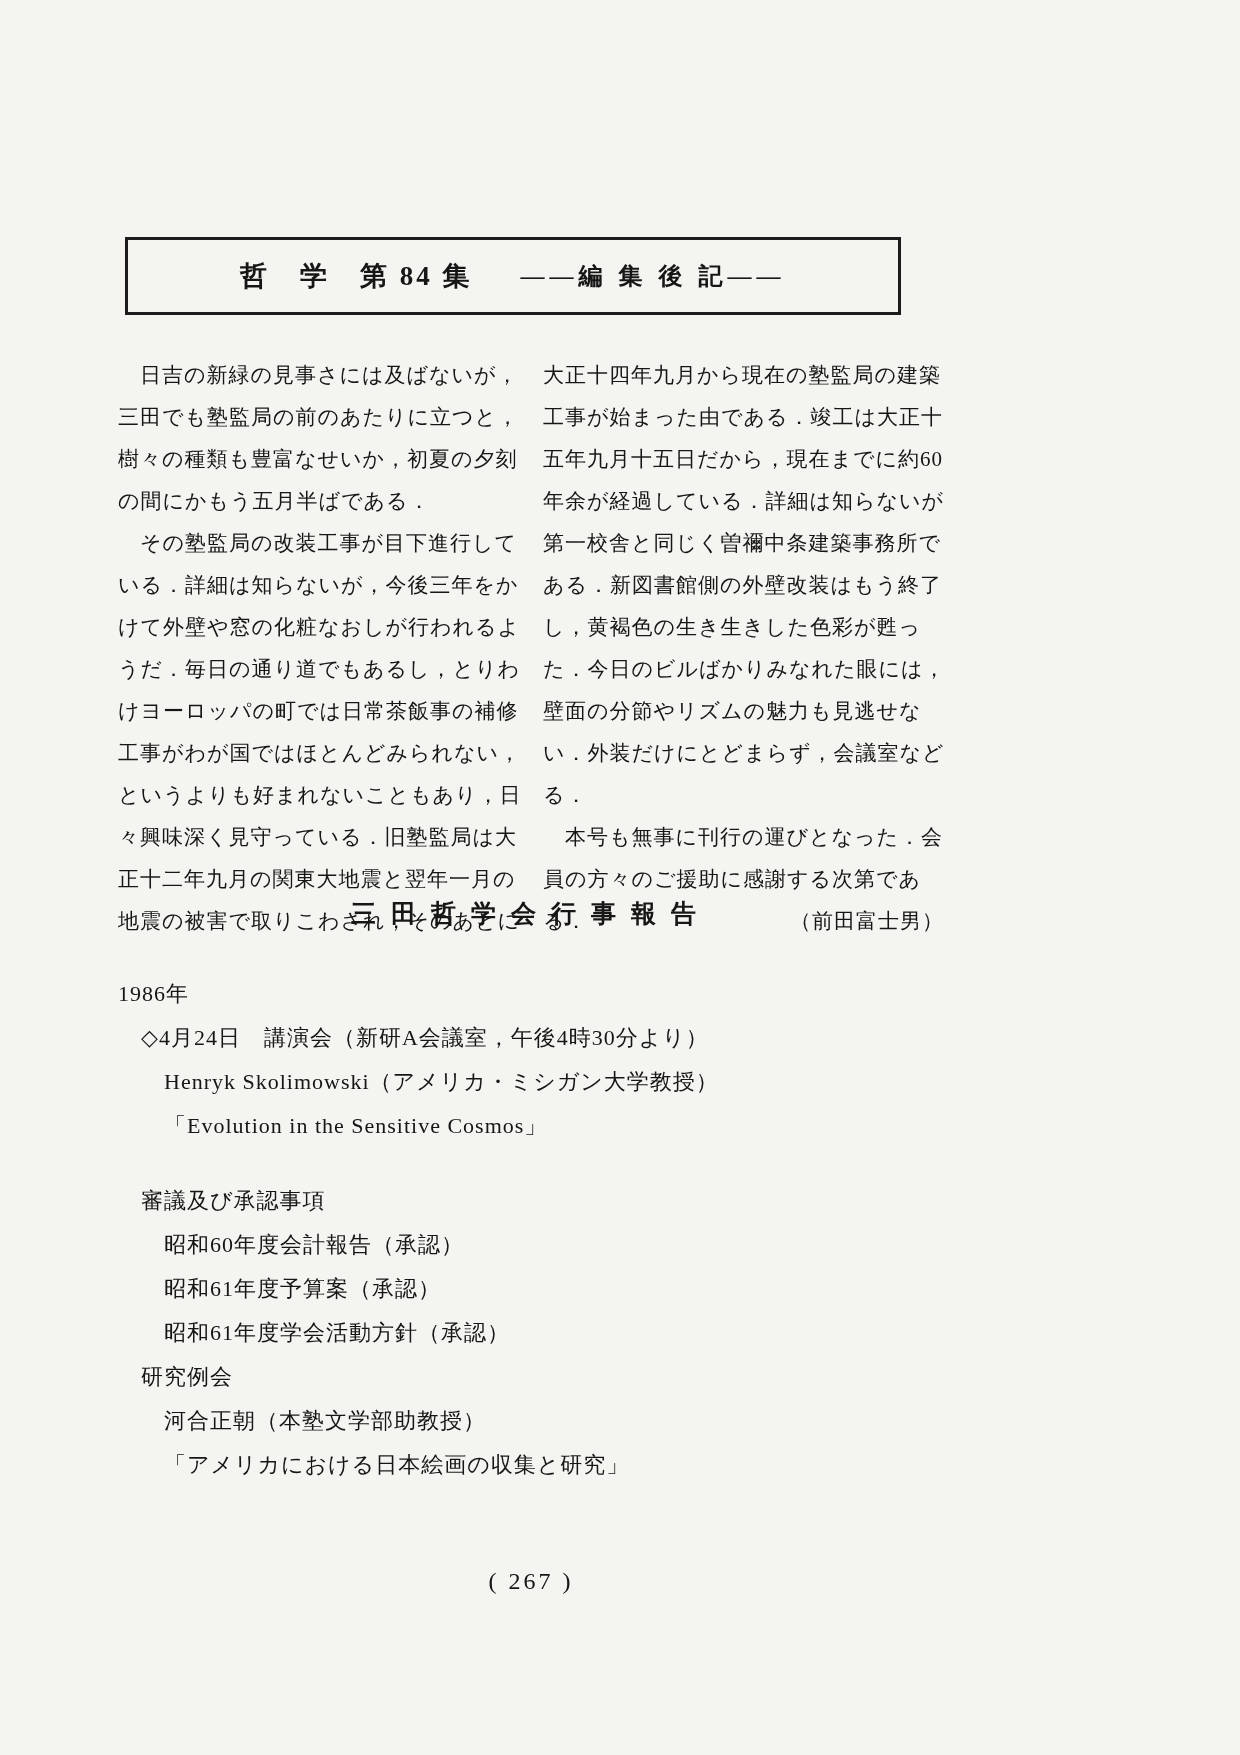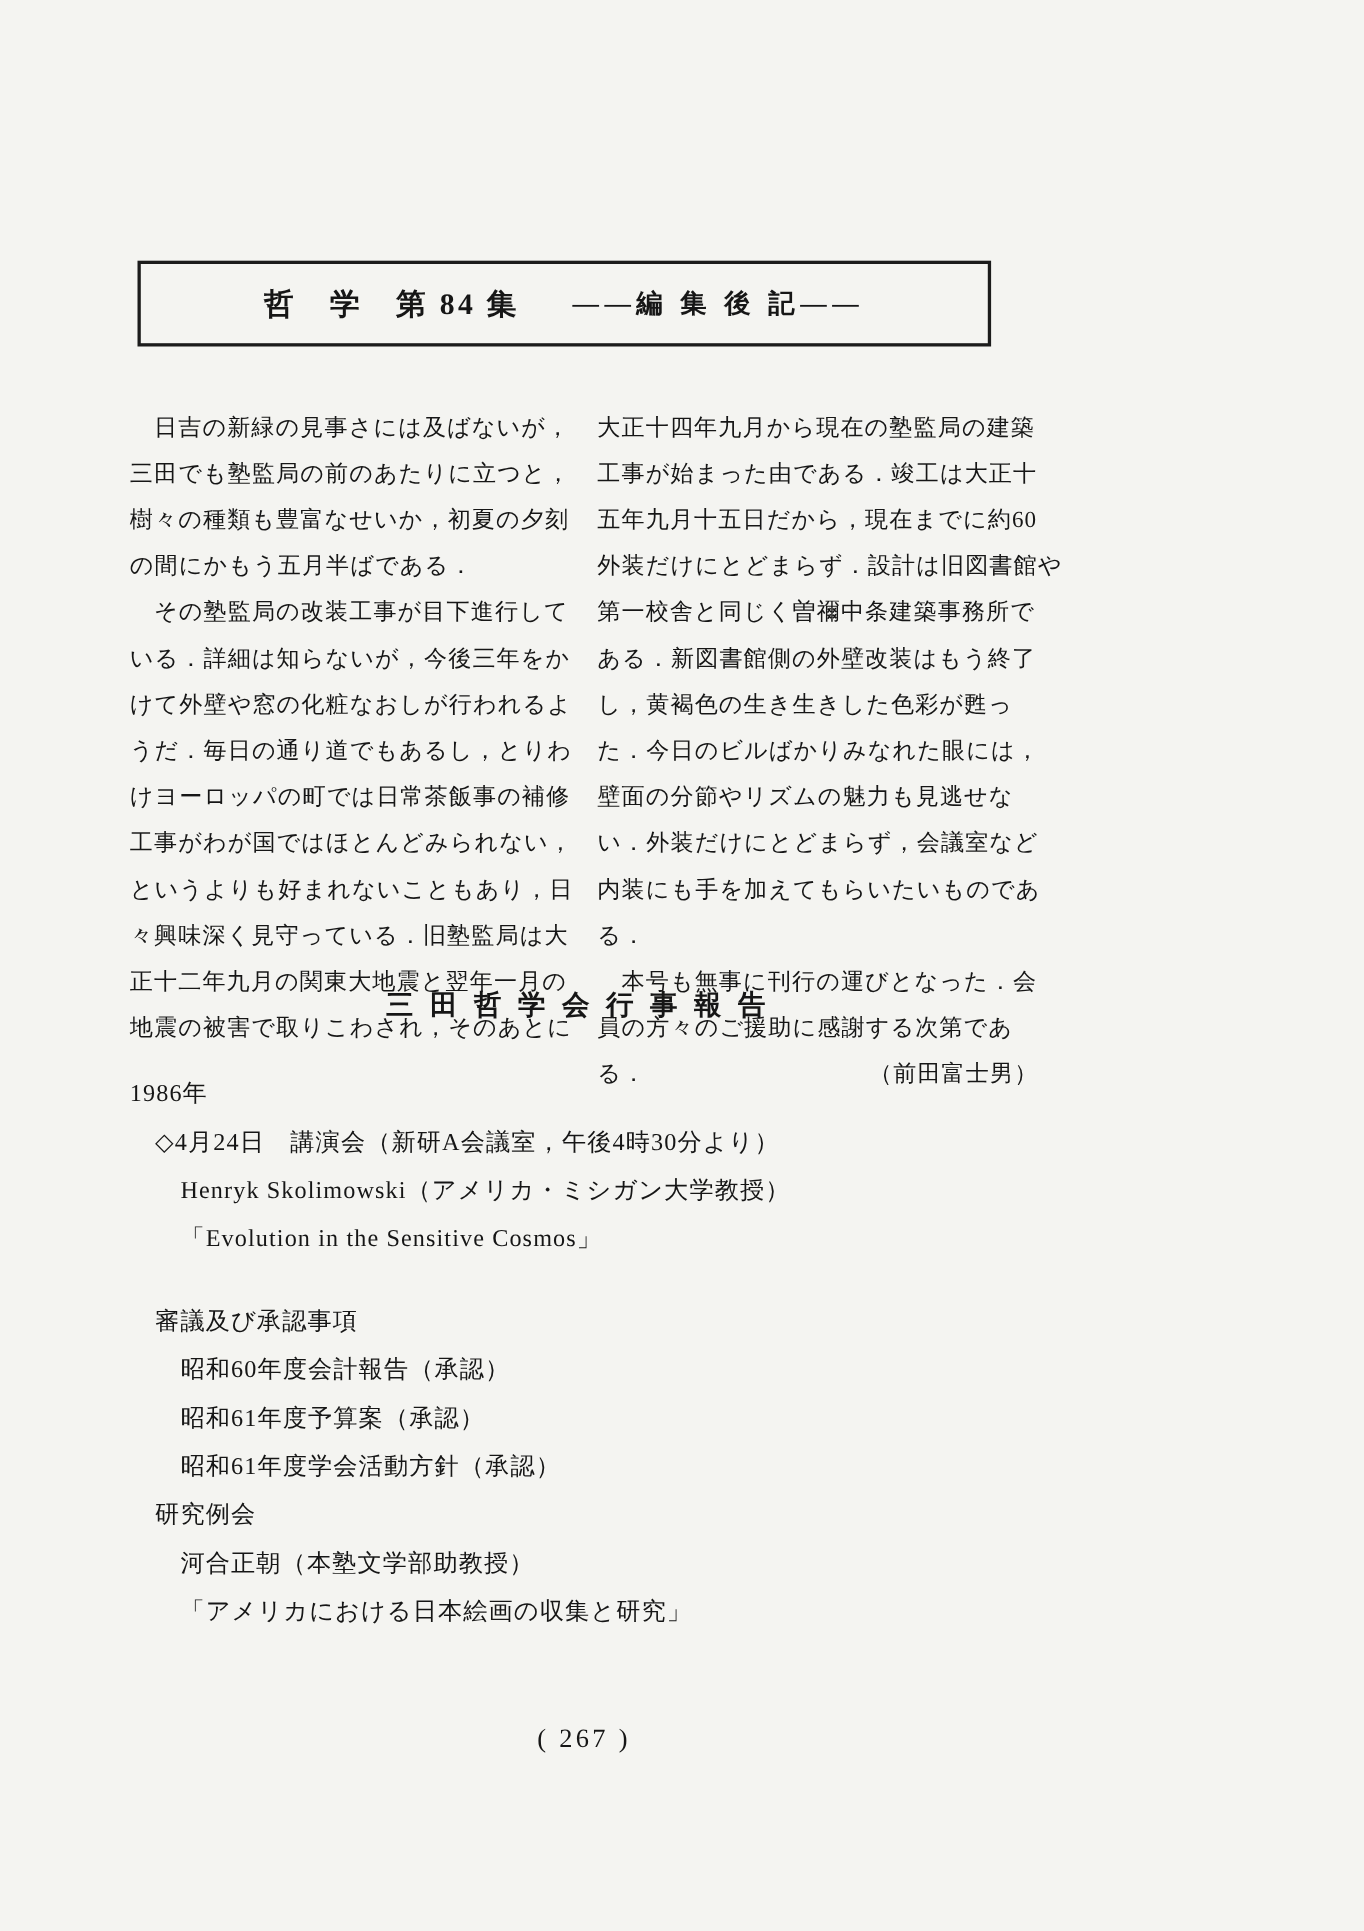--- a/index.html
+++ b/index.html
@@ -29,21 +29,21 @@
     white-space:nowrap;
   }
   .section-label {
     margin-left:48px;
     font-size:24px; font-weight:bold;
     letter-spacing:5px;
     white-space:nowrap;
   }
   
   .columns {
-    position:absolute; left:118px; top:367px;
+    position:absolute; left:118px; top:354px;
     width:826px;
     display:flex; gap:24px;
   }
   .column { width:401px; }
   .body-line {
     font-size:21px; line-height:42px;
     letter-spacing:1px;
     white-space:nowrap;
   }
   .closing-line {
@@ -103,28 +103,27 @@
         <div class="body-line">というよりも好まれないこともあり，日</div>
         <div class="body-line">々興味深く見守っている．旧塾監局は大</div>
         <div class="body-line">正十二年九月の関東大地震と翌年一月の</div>
         <div class="body-line">地震の被害で取りこわされ，そのあとに</div>
       </div>
     <div class="column">
       <div>
           <div class="body-line">大正十四年九月から現在の塾監局の建築</div>
           <div class="body-line">工事が始まった由である．竣工は大正十</div>
           <div class="body-line">五年九月十五日だから，現在までに約60</div>
-          <div class="body-line">外装だけにとどまらず．設計は旧図書館や</div>
+          <div class="body-line">年余が経過している．詳細は知らないが</div>
           <div class="body-line">第一校舎と同じく曽禰中条建築事務所で</div>
           <div class="body-line">ある．新図書館側の外壁改装はもう終了</div>
           <div class="body-line">し，黄褐色の生き生きした色彩が甦っ</div>
           <div class="body-line">た．今日のビルばかりみなれた眼には，</div>
           <div class="body-line">壁面の分節やリズムの魅力も見逃せな</div>
           <div class="body-line">い．外装だけにとどまらず，会議室など</div>
-          <div class="body-line">内装にも手を加えてもらいたいものであ</div>
           <div class="body-line">る．</div>
           <div class="body-line">　本号も無事に刊行の運びとなった．会</div>
           <div class="body-line">員の方々のご援助に感謝する次第であ</div>
         </div>
       <div class="closing-line">
         <span>る．</span>
         <span>（前田富士男）</span>
       </div>
     </div>
   </div>

